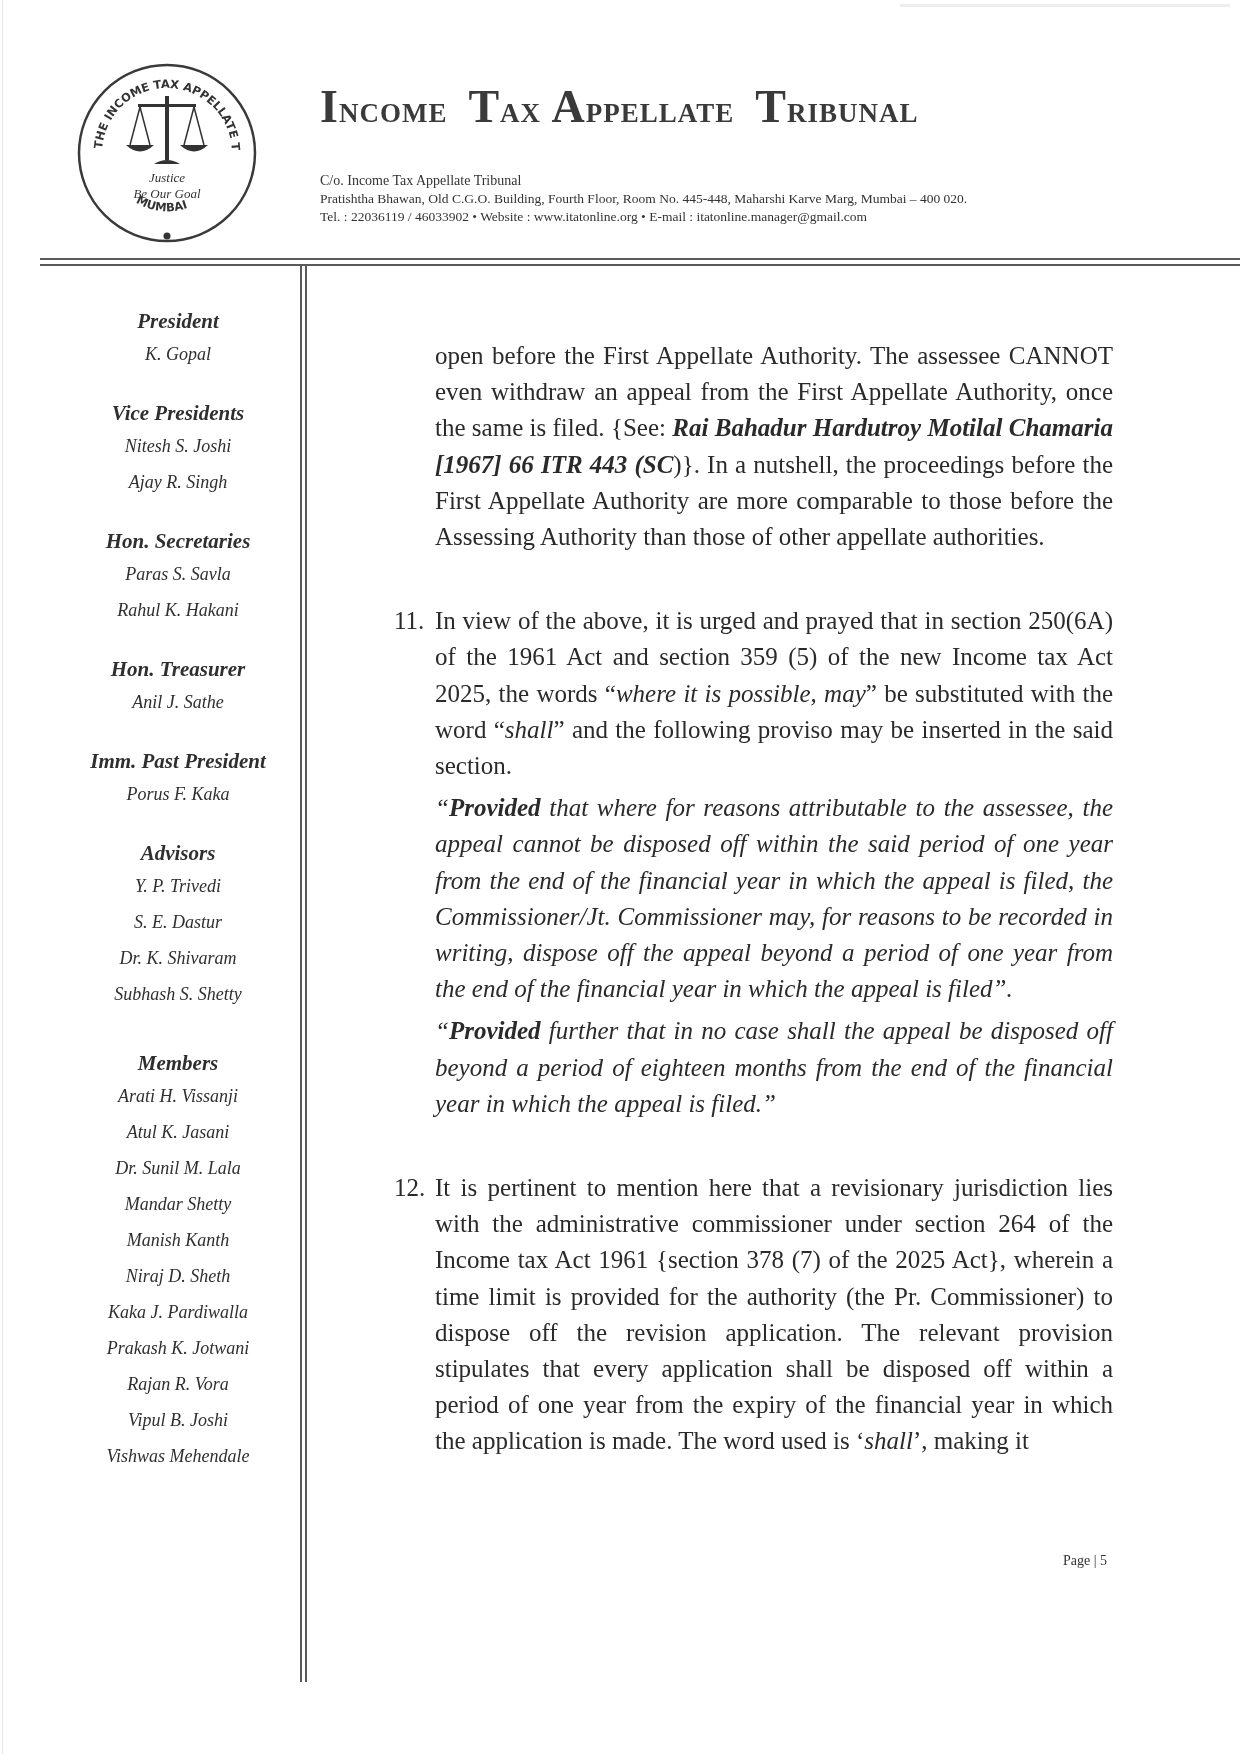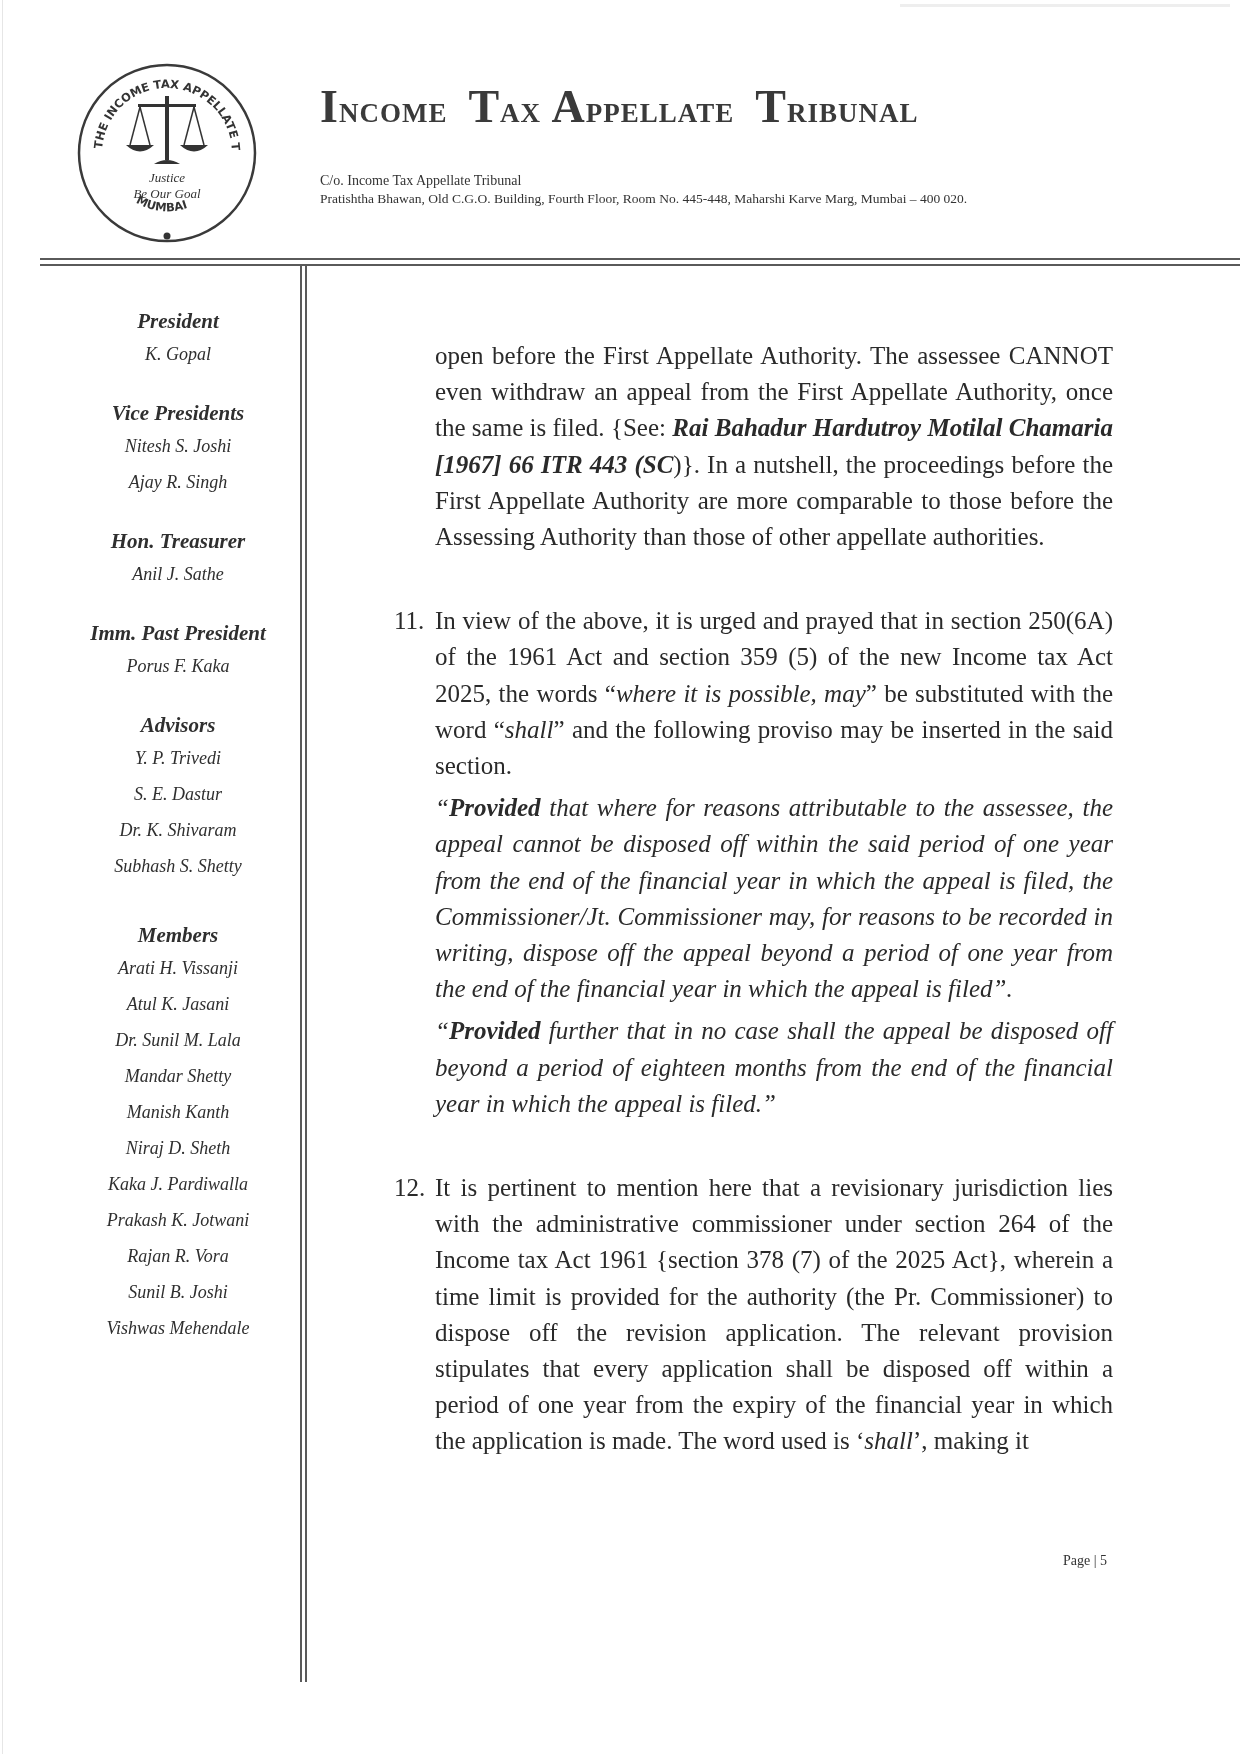--- a/index.html
+++ b/index.html
@@ -79,36 +79,42 @@
 
   <div class="title">
     <div class="title-line1">
       <span class="big">I</span><span>ncome</span>&nbsp;&nbsp;<span class="big">T</span><span>ax</span>&nbsp;<span class="big">A</span><span>ppellate</span>&nbsp;&nbsp;<span class="big">T</span><span>ribunal</span>
     </div>
   </div>
 
   <div class="addr">
     <div class="co">C/o. Income Tax Appellate Tribunal</div>
     <div>Pratishtha Bhawan, Old C.G.O. Building, Fourth Floor, Room No. 445-448, Maharshi Karve Marg, Mumbai – 400 020.</div>
+    <div>Tel. : 22036119 / 46033902 • Website : www.itatonline.org • E-mail : itatonline.manager@gmail.com</div>
   </div>
 
   <div class="hrule1"></div>
   <div class="hrule2"></div>
   <div class="vrule1"></div>
   <div class="vrule2"></div>
 
   <div class="sidebar">
     <div class="sb-group">
       <div class="sb-role">President</div>
       <div class="sb-name">K. Gopal</div>
     </div>
     <div class="sb-group">
       <div class="sb-role">Vice Presidents</div>
       <div class="sb-name">Nitesh S. Joshi</div>
       <div class="sb-name">Ajay R. Singh</div>
+    </div>
+    <div class="sb-group">
+      <div class="sb-role">Hon. Secretaries</div>
+      <div class="sb-name">Paras S. Savla</div>
+      <div class="sb-name">Rahul K. Hakani</div>
     </div>
     <div class="sb-group">
       <div class="sb-role">Hon. Treasurer</div>
       <div class="sb-name">Anil J. Sathe</div>
     </div>
     <div class="sb-group">
       <div class="sb-role">Imm. Past President</div>
       <div class="sb-name">Porus F. Kaka</div>
     </div>
     <div class="sb-group">
@@ -122,21 +128,21 @@
       <div class="sb-role">Members</div>
       <div class="sb-name">Arati H. Vissanji</div>
       <div class="sb-name">Atul K. Jasani</div>
       <div class="sb-name">Dr. Sunil M. Lala</div>
       <div class="sb-name">Mandar Shetty</div>
       <div class="sb-name">Manish Kanth</div>
       <div class="sb-name">Niraj D. Sheth</div>
       <div class="sb-name">Kaka J. Pardiwalla</div>
       <div class="sb-name">Prakash K. Jotwani</div>
       <div class="sb-name">Rajan R. Vora</div>
-      <div class="sb-name">Sunil B. Joshi</div>
+      <div class="sb-name">Vipul B. Joshi</div>
       <div class="sb-name">Vishwas Mehendale</div>
     </div>
   </div>
 
   <div class="content">
     <p class="para"><span>open before the First Appellate Authority. The assessee CANNOT even withdraw an appeal from the First Appellate Authority, once the same is filed. {See: </span><span class="bi">Rai Bahadur Hardutroy Motilal Chamaria [1967] 66 ITR 443 (SC</span><span>)}. In a nutshell, the proceedings before the First Appellate Authority are more comparable to those before the Assessing Authority than those of other appellate authorities.</span></p>
 
     <div class="gap"></div>
 
     <div class="num-para">

